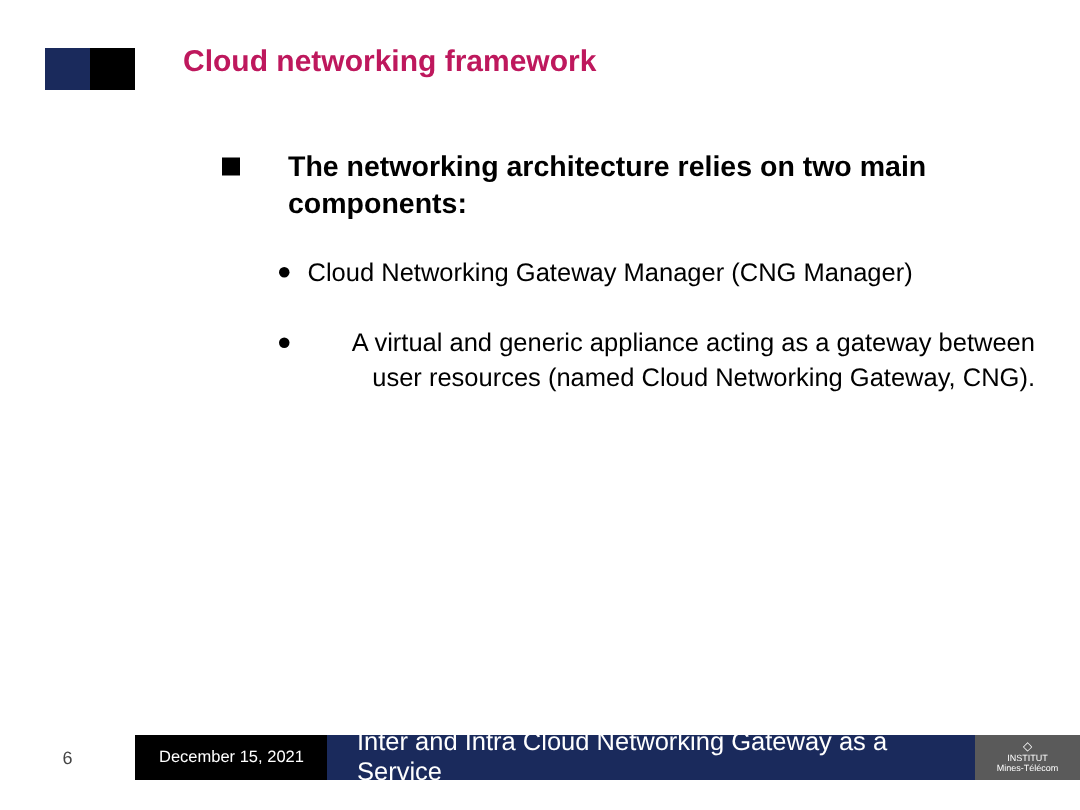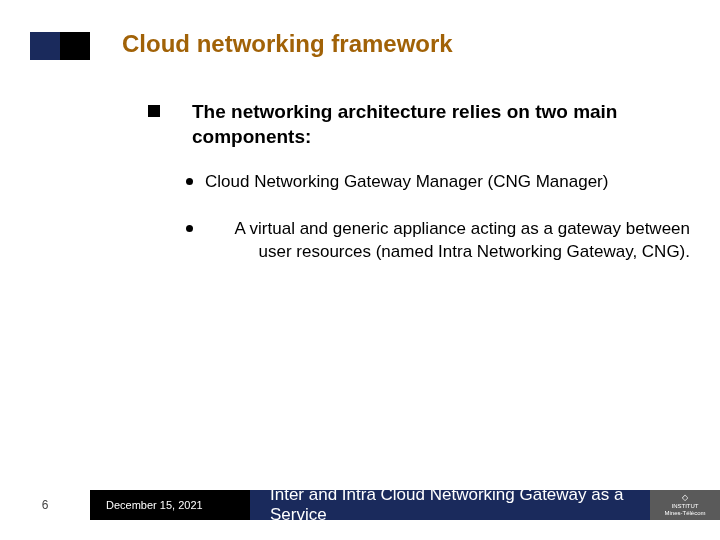--- a/index.html
+++ b/index.html
@@ -23,23 +23,23 @@
   }
   .stripe-white { width: 30px; background: #ffffff; }
   .stripe-navy  { width: 30px; background: #1a2a5c; }
   .stripe-black { width: 30px; background: #000000; }
   .stripe-white2{ width: 30px; background: #ffffff; }
 
   .slide-title {
     position: absolute;
     top: 30px;
     left: 122px;
-    font-size: 24px;
+    font-size: 20px;
     font-weight: bold;
-    color: #a16207;
+    color: #be185d;
   }
 
   .content {
     position: absolute;
     top: 100px;
     left: 148px;
     right: 30px;
   }
 
   .lvl1 {
@@ -97,21 +97,21 @@
   .footer .page-cell {
     width: 90px;
     background: #ffffff;
     display: flex;
     align-items: center;
     justify-content: center;
     font-size: 12px;
     color: #444;
   }
   .footer .date-cell {
-    width: 160px;
+    width: 128px;
     background: #000000;
     color: #ffffff;
     display: flex;
     align-items: center;
     padding-left: 16px;
     font-size: 11px;
   }
   .footer .title-cell {
     flex: 1;
     background: #1a2a5c;
@@ -158,21 +158,21 @@
     <div class="text">The networking architecture relies on two main components:</div>
   </div>
 
   <div class="lvl2">
     <div class="bullet-dot"></div>
     <div class="text">Cloud Networking Gateway Manager (CNG Manager)</div>
   </div>
 
   <div class="lvl2">
     <div class="bullet-dot"></div>
-    <div class="text">A virtual and generic appliance acting as a gateway between user resources (named Intra Networking Gateway, CNG).</div>
+    <div class="text">A virtual and generic appliance acting as a gateway between user resources (named Cloud Networking Gateway, CNG).</div>
   </div>
 
 </div>
 
 <div class="footer">
   <div class="page-cell">6</div>
   <div class="date-cell">December 15, 2021</div>
   <div class="title-cell">Inter and Intra Cloud Networking Gateway as a Service</div>
   <div class="logo-cell">
     <div class="diamond">◇</div>

